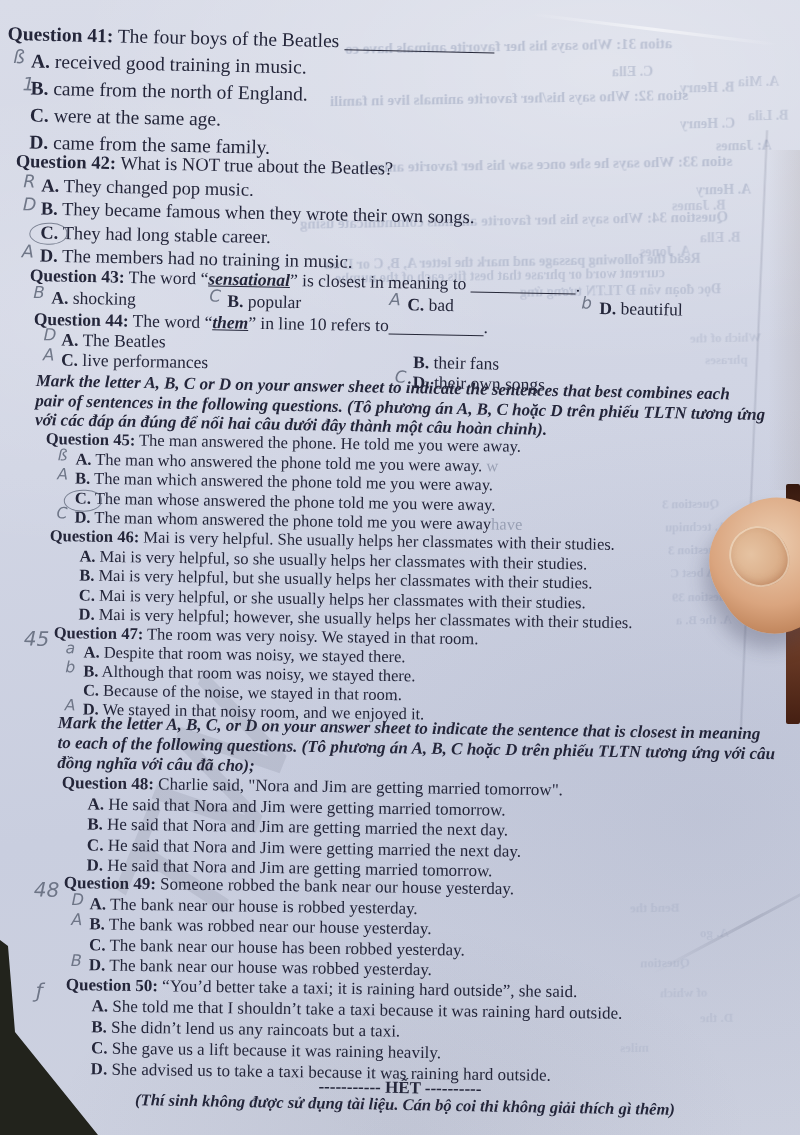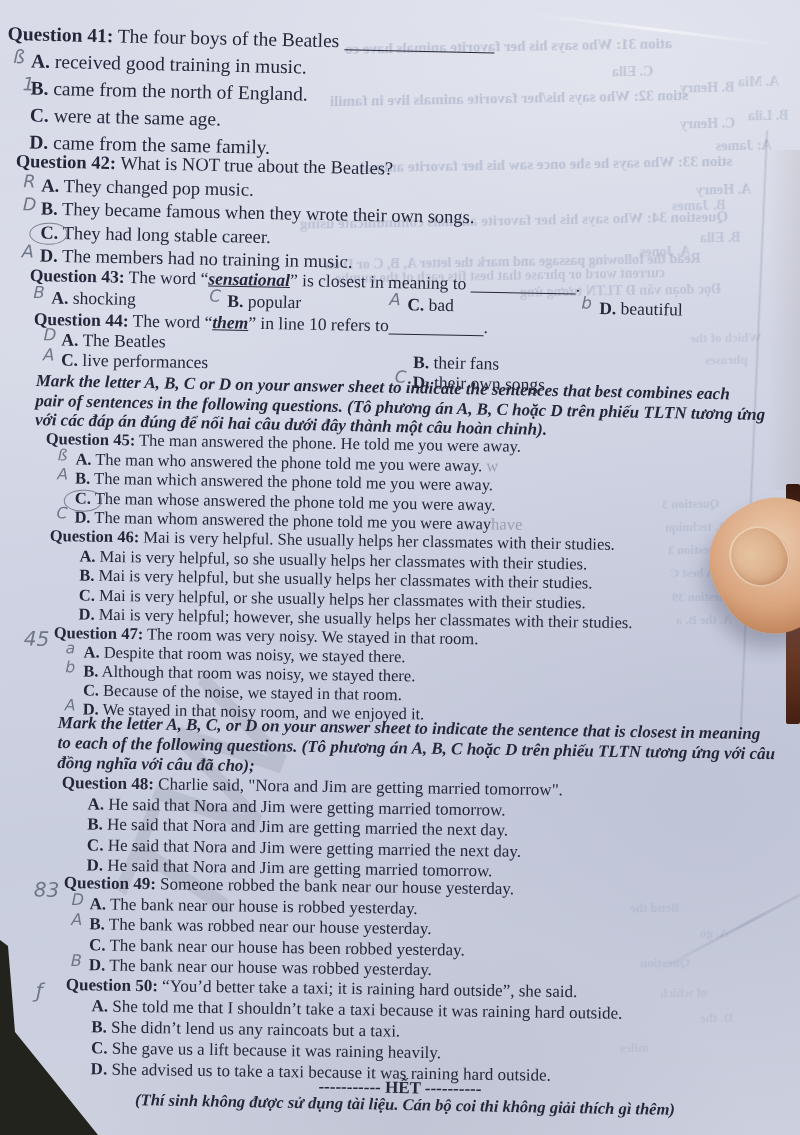--- a/index.html
+++ b/index.html
@@ -179,21 +179,21 @@
           <div class="optline"><span class="pmk">A</span><span class="optletter">D.</span> <span class="opttext">We stayed in that noisy room, and we enjoyed it.</span></div>
         </div>
         <div class="qblock" id="q48">
           <div class="stemline" style="position: relative;"><span class="qlabel">Question 48:</span> <span class="stemtext">Charlie said, "Nora and Jim are getting married tomorrow".</span></div>
           <div class="optline"><span class="optletter">A.</span> <span class="opttext">He said that Nora and Jim were getting married tomorrow.</span></div>
           <div class="optline"><span class="optletter">B.</span> <span class="opttext">He said that Nora and Jim are getting married the next day.</span></div>
           <div class="optline"><span class="optletter">C.</span> <span class="opttext">He said that Nora and Jim were getting married the next day.</span></div>
           <div class="optline"><span class="optletter">D.</span> <span class="opttext">He said that Nora and Jim are getting married tomorrow.</span></div>
         </div>
         <div class="qblock" id="q49">
-          <div class="stemline" style="position: relative;"><span class="pmk side">83</span><span class="qlabel">Question 49:</span> <span class="stemtext">Someone robbed the bank near our house yesterday.</span></div>
+          <div class="stemline" style="position: relative;"><span class="pmk side">48</span><span class="qlabel">Question 49:</span> <span class="stemtext">Someone robbed the bank near our house yesterday.</span></div>
           <div class="optline"><span class="pmk">D</span><span class="optletter">A.</span> <span class="opttext">The bank near our house is robbed yesterday.</span></div>
           <div class="optline"><span class="pmk">A</span><span class="optletter">B.</span> <span class="opttext">The bank was robbed near our house yesterday.</span></div>
           <div class="optline"><span class="optletter">C.</span> <span class="opttext">The bank near our house has been robbed yesterday.</span></div>
           <div class="optline"><span class="pmk">B</span><span class="optletter">D.</span> <span class="opttext">The bank near our house was robbed yesterday.</span></div>
         </div>
         <div class="qblock" id="q50">
           <div class="stemline" style="position: relative;"><span class="pmk side">ƒ</span><span class="qlabel">Question 50:</span> <span class="stemtext">“You’d better take a taxi; it is raining hard outside”, she said.</span></div>
           <div class="optline"><span class="optletter">A.</span> <span class="opttext">She told me that I shouldn’t take a taxi because it was raining hard outside.</span></div>
           <div class="optline"><span class="optletter">B.</span> <span class="opttext">She didn’t lend us any raincoats but a taxi.</span></div>
           <div class="optline"><span class="optletter">C.</span> <span class="opttext">She gave us a lift because it was raining heavily.</span></div>

